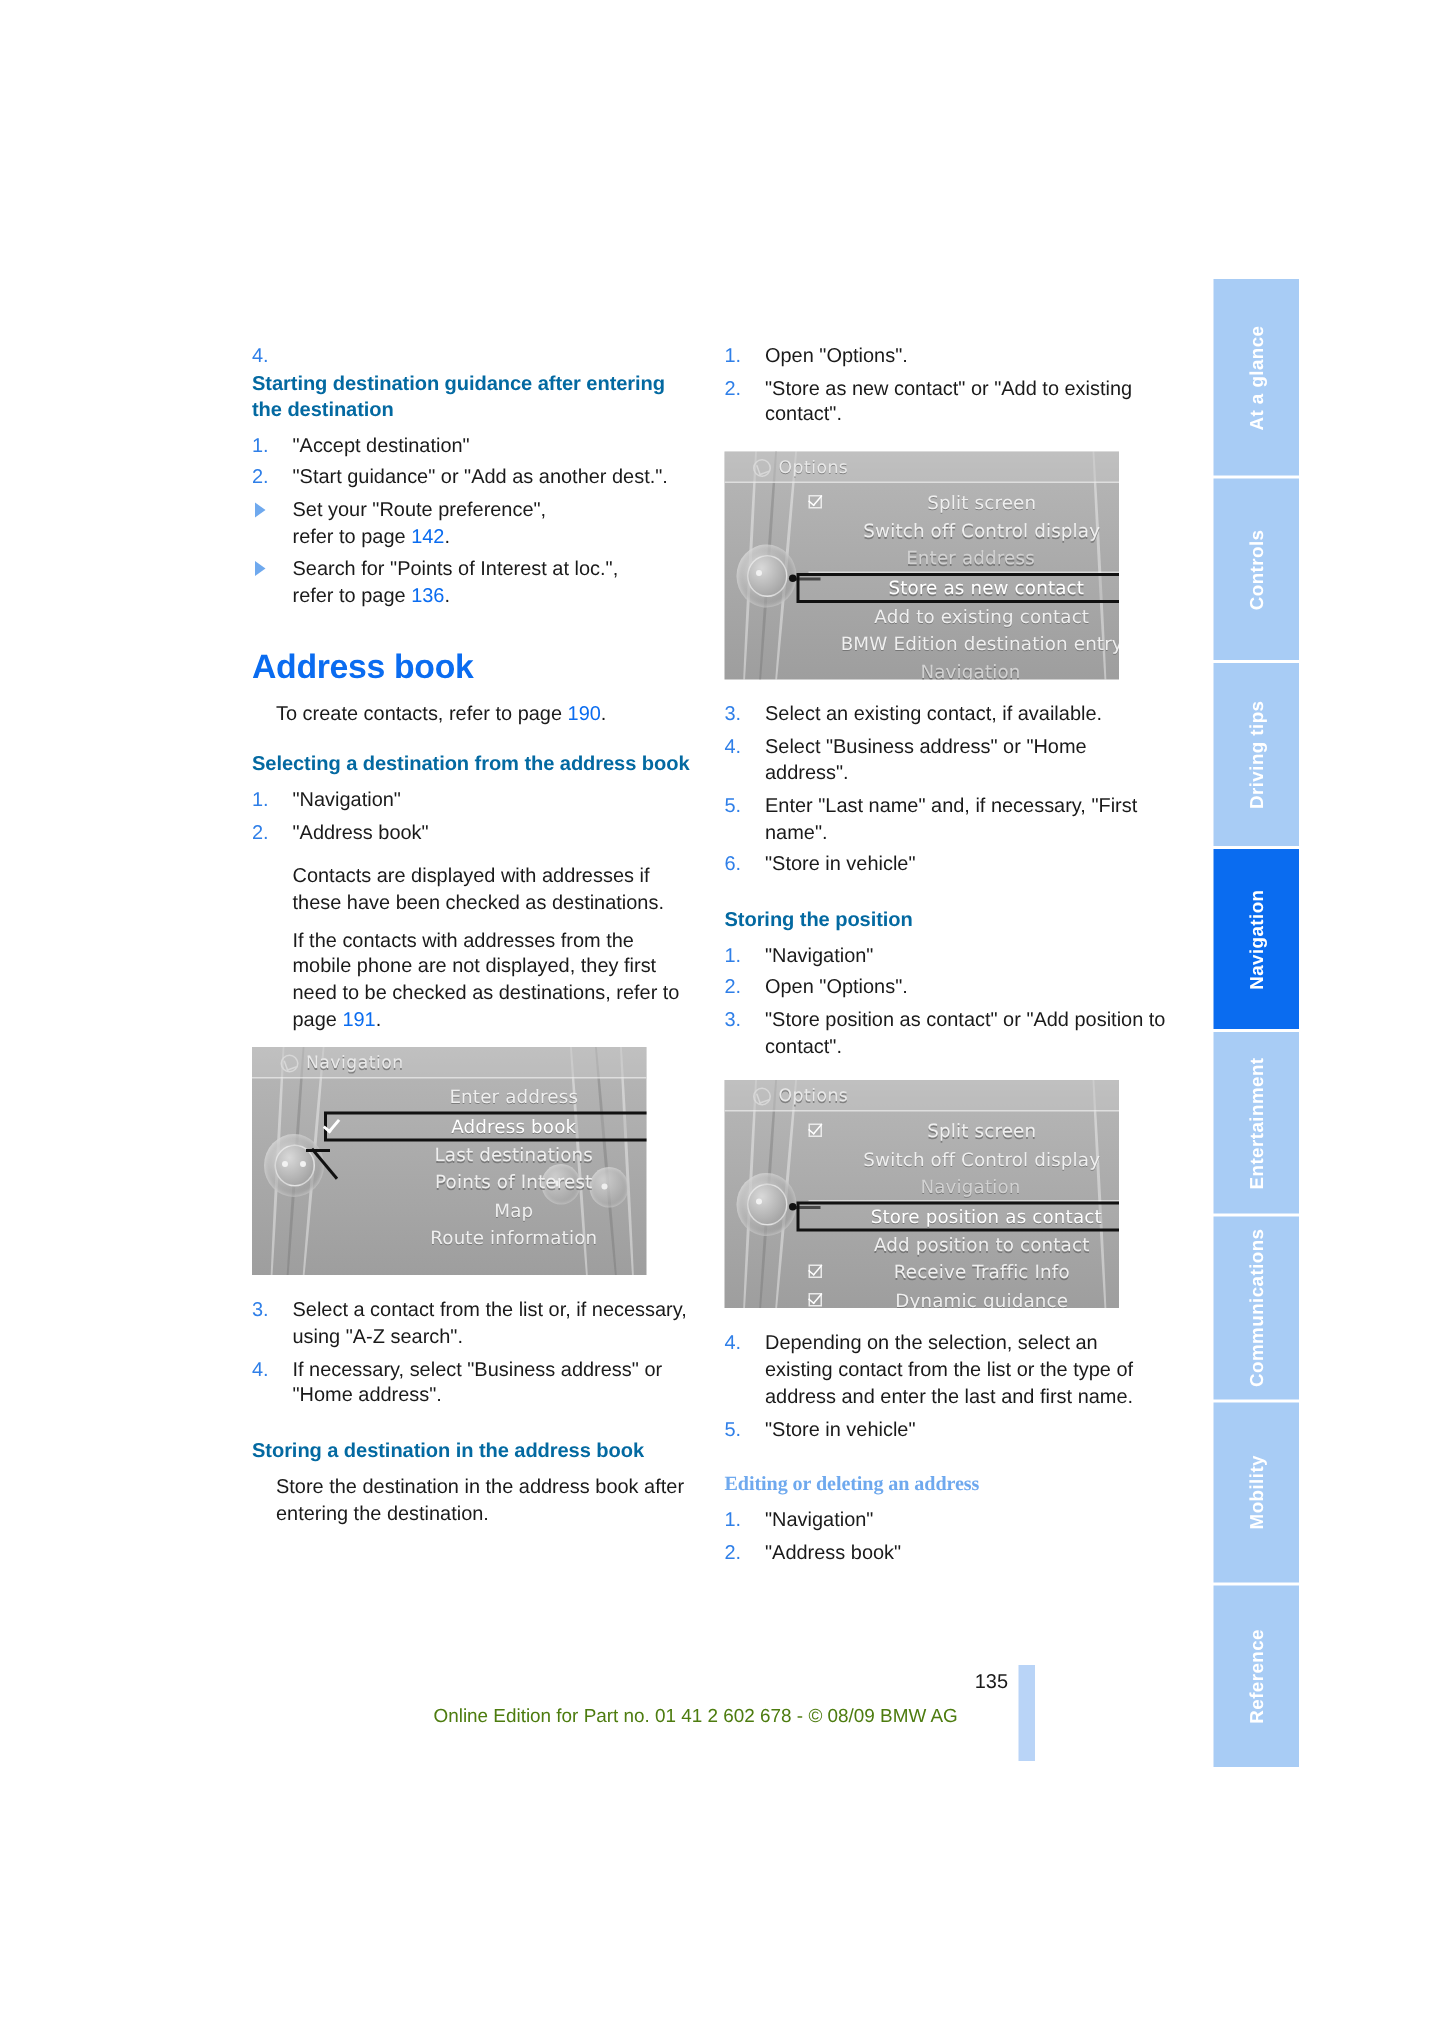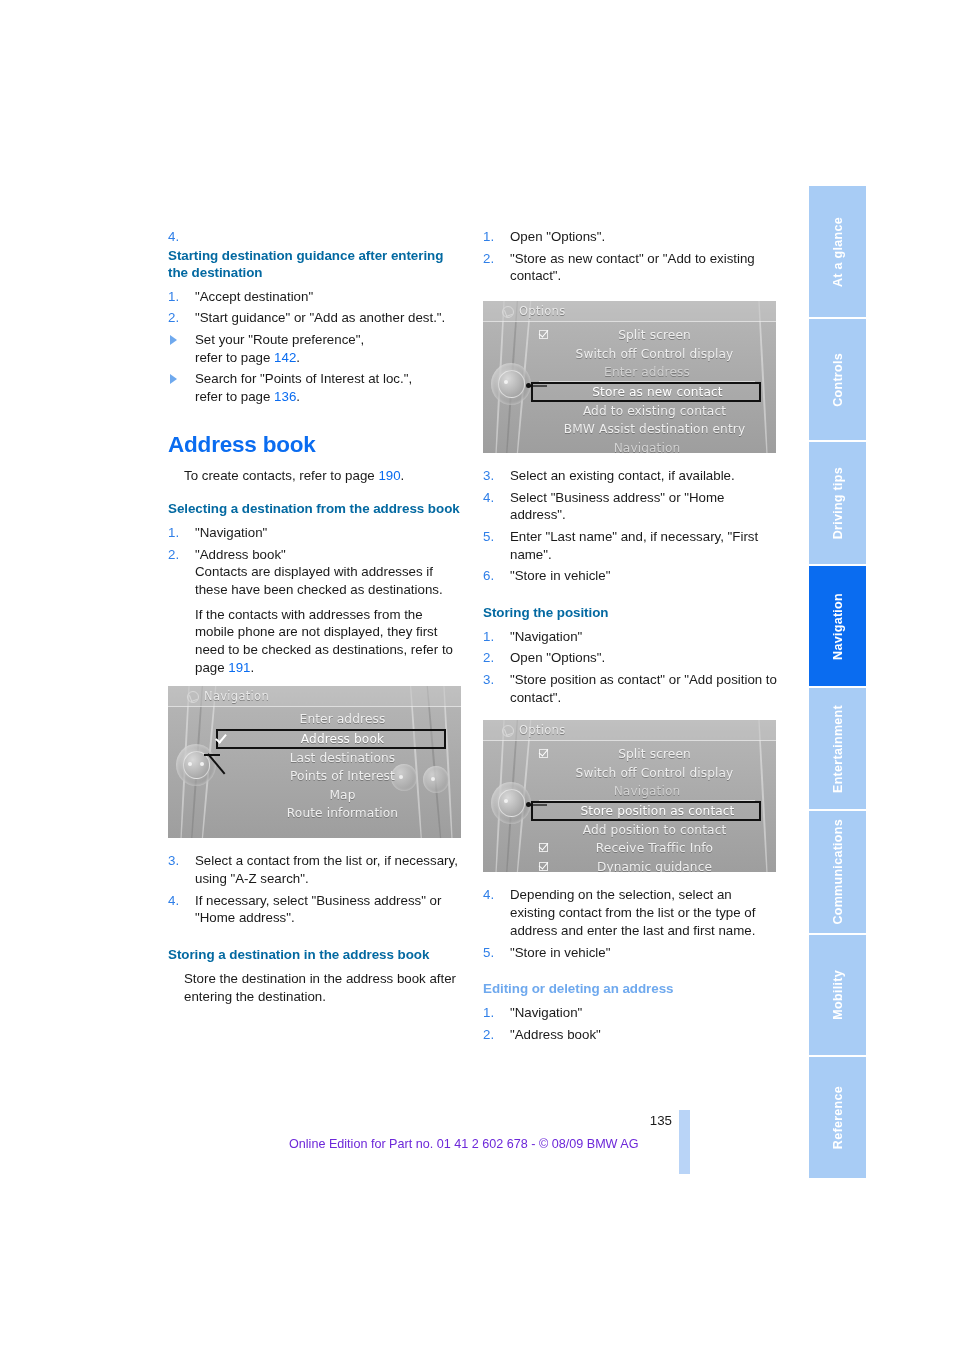--- a/index.html
+++ b/index.html
@@ -75,21 +75,21 @@
     letter-spacing: -0.2px;
   }
   .h2 {
     color: #0369a1;
     font-size: 13.4px;
     font-weight: bold;
     line-height: 1.25;
     margin: 0 0 6px 0;
     letter-spacing: -0.05px;
   }
-  .h2.light { color: #6fa9ee; }
+  .h2.light { color: #6fa9ee; font-family: Liberation Serif, serif; }
   .para {
     color: #1a1a1a;
     font-size: 13.3px;
     line-height: 1.33;
     margin: 0 0 9px 16px;
   }
   .blue-ref { color: #0a6cf0; }
   .step {
     position: relative;
     padding-left: 27px;
@@ -117,21 +117,21 @@
     display: block;
     margin-top: 7px;
   }
   .spacer-sm { height: 8px; }
   .spacer-md { height: 16px; }
   .spacer-lg { height: 22px; }
 
   
   .idrive {
     position: relative;
-    width: 293px;
+    width: 263px;
     height: 152px;
     margin: 10px 0 14px 0;
     background: linear-gradient(to bottom, #bdbdbd 0%, #b4b4b4 12%, #a9a9a9 55%, #9e9e9e 100%);
     overflow: hidden;
     border: 0;
     font-size: 0;
   }
 
   
   .idrive .curve {
@@ -331,21 +331,21 @@
     left: 600px; top: 0;
     width: 72px;
     text-align: right;
     color: #1a1a1a;
     font-size: 13.3px;
     font-weight: normal;
   }
   .footer-line {
     position: absolute;
     left: 289px; top: 24px;
-    color: #6d28d9;
+    color: #4d7c0f;
     font-size: 12.6px;
     white-space: nowrap;
   }
   .footer-marker {
     position: absolute;
     left: 679px; top: 1110px;
     width: 11px;
     height: 64px;
     background: #b9d4f7;
   }
@@ -423,21 +423,21 @@
 
     <div class="h2">Selecting a destination from the address book</div>
 
     <div class="step">
       <span class="num">1.</span>
       <span>"Navigation"</span>
     </div>
     <div class="step">
       <span class="num">2.</span>
       <span>"Address book"</span>
-      <span class="sub" style="margin-top:0">Contacts are displayed with addresses if these have been checked as destinations.</span>
+      <span class="sub" style="margin-top:12px">Contacts are displayed with addresses if these have been checked as destinations.</span>
       <span class="sub"><span>If the contacts with addresses from the mobile phone are not displayed, they first need to be checked as destinations, refer to page </span><span class="blue-ref">191</span><span>.</span></span>
     </div>
 
     <div class="idrive">
       <div class="curve c1"></div>
       <div class="curve c2 dark"></div>
       <div class="curve c3"></div>
       <div class="curve c4"></div>
       <div class="curve c5 dark"></div>
       <div class="curve c6"></div>
@@ -520,21 +520,21 @@
         <div class="row">
           <span class="cb"></span>
           <span>Split screen</span>
         </div>
         <div class="row">Switch off Control display</div>
         <div class="row dim">Enter address</div>
         <div class="row sel">
           <span>Store as new contact</span>
         </div>
         <div class="row">Add to existing contact</div>
-        <div class="row">BMW Assist destination entry</div>
+        <div class="row">BMW Edition destination entry</div>
         <div class="row dim">Navigation</div>
       </div>
     </div>
 
     <div class="step">
       <span class="num">3.</span>
       <span>Select an existing contact, if available.</span>
     </div>
     <div class="step">
       <span class="num">4.</span>

